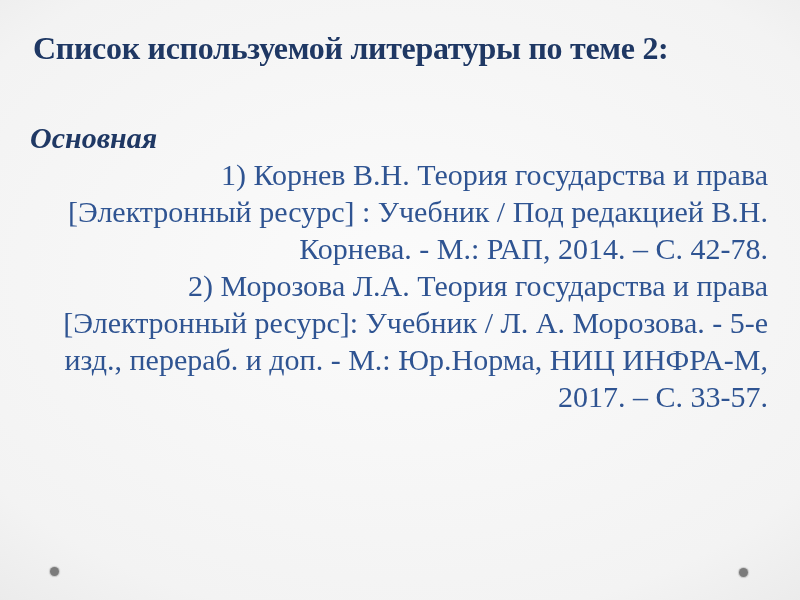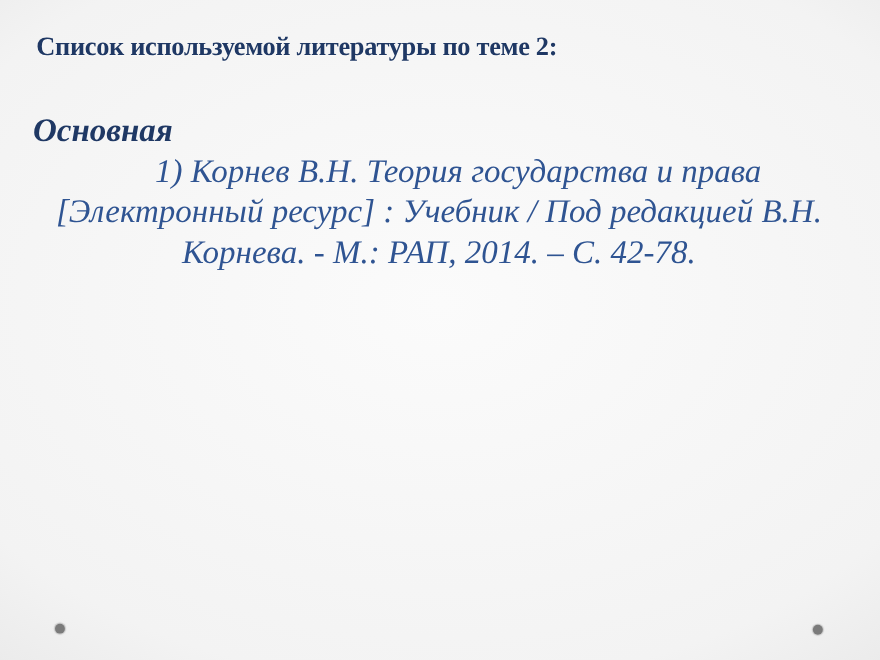--- a/index.html
+++ b/index.html
@@ -18,47 +18,46 @@
       #f3f3f3 55%,
       #e2e2e2 82%,
       var(--background-edge, #c9c9c9) 100%
     );
   }
   .title {
     position: absolute;
     left: 33px;
     top: 30px;
     margin: 0;
-    font-size: 24px;
+    font-size: 32px;
     font-weight: bold;
     letter-spacing: -0.3px;
     white-space: nowrap;
     color: var(--title-text, #1F3864);
     text-shadow: 0 1px 1px rgba(255,255,255,0.6);
   }
   .body-block {
     position: absolute;
     left: 30px;
-    top: 100px;
+    top: 119px;
     width: 738px;
     font-size: 30px;
     line-height: 37px;
     color: var(--body-text, #2F5492);
   }
   .section-heading {
     margin: 0;
     font-weight: bold;
     font-style: italic;
     color: var(--title-text, #1F3864);
   }
   .ref {
     margin: 0;
     text-indent: 35px;
-    text-align: center;
-    font-style: italic;
+    text-align: right;
   }
   .dot {
     position: absolute;
     width: 9px;
     height: 9px;
     border-radius: 50%;
     background: var(--dot, #7b7b7b);
     box-shadow: 0 0 1px 1px rgba(123,123,123,0.35);
   }
   .dot-left  { left: 50px;  top: 567px; }
@@ -67,18 +66,19 @@
 </head>
 <body>
 
 <div class="slide">
 
   <h1 class="title">Список используемой литературы по теме 2:</h1>
 
   <div class="body-block">
     <p class="section-heading">Основная</p>
     <p class="ref">1) Корнев В.Н. Теория государства и права [Электронный ресурс] : Учебник / Под редакцией В.Н. Корнева. - М.: РАП, 2014. – С. 42-78.</p>
+    <p class="ref">2) Морозова Л.А. Теория государства и права [Электронный ресурс]: Учебник / Л. А. Морозова. -&nbsp;5-е изд., перераб. и доп. - М.: Юр.Норма, НИЦ ИНФРА-М, 2017. – С. 33-57.</p>
   </div>
 
   <span class="dot dot-left"></span>
   <span class="dot dot-right"></span>
 
 </div>
 
 </body></html>

